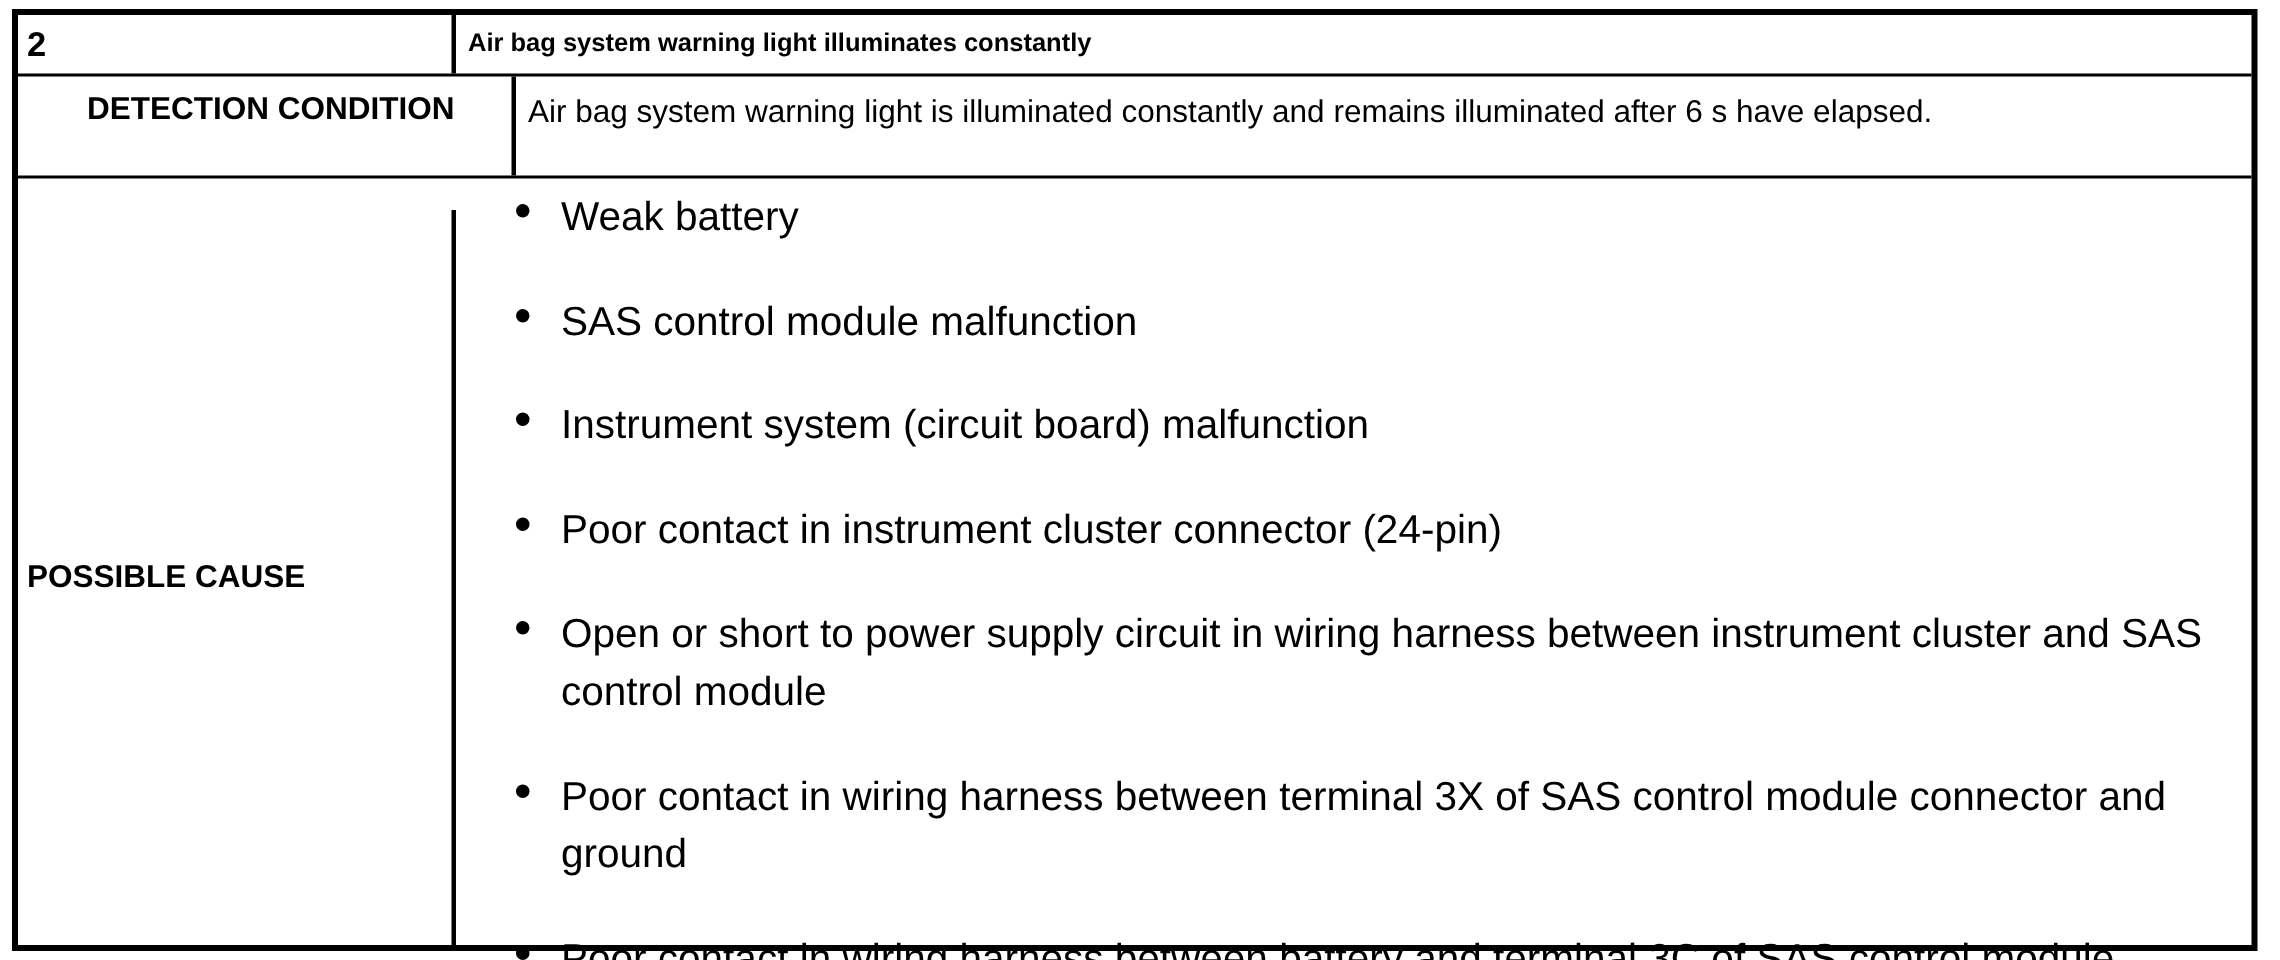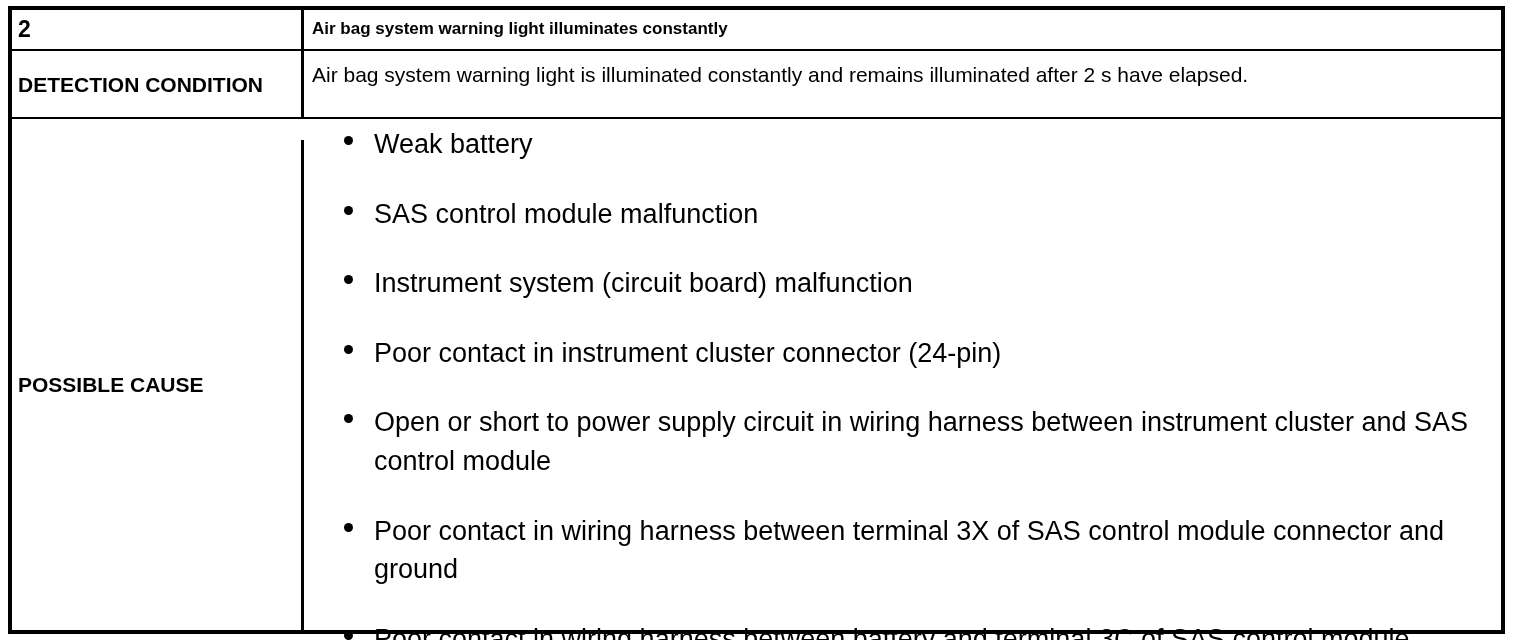--- a/index.html
+++ b/index.html
@@ -80,21 +80,22 @@
     font-size: 17px;
     font-weight: bold;
     line-height: 1.1;
   }
 
   
   .row-detection {
     height: 68px;
   }
   .row-detection .cell-label {
-    padding-top: 20px;
+    padding-top: 8px;
+    margin-left: 40px;
   }
   .row-detection .cell-body {
     padding-top: 10px;
   }
   .label-text {
     font-size: 21px;
     font-weight: bold;
     line-height: 1.32;
     letter-spacing: 0px;
   }
@@ -164,21 +165,21 @@
       <div class="cell-body">
         <span class="dtc-title">Air bag system warning light illuminates constantly</span>
       </div>
     </div>
 
     <div class="row row-detection divider-below">
       <div class="cell-label">
         <span class="label-text">DETECTION CONDITION</span>
       </div>
       <div class="cell-body">
-        <span class="detection-text">Air bag system warning light is illuminated constantly and remains illuminated after 2 s have elapsed.</span>
+        <span class="detection-text">Air bag system warning light is illuminated constantly and remains illuminated after 6 s have elapsed.</span>
       </div>
     </div>
 
     <div class="row row-cause">
       <div class="cell-label">
         <span class="label-text">POSSIBLE CAUSE</span>
       </div>
       <div class="cell-body">
         <ul class="cause-list" id="cause-list">
             <li class="cause-item">

